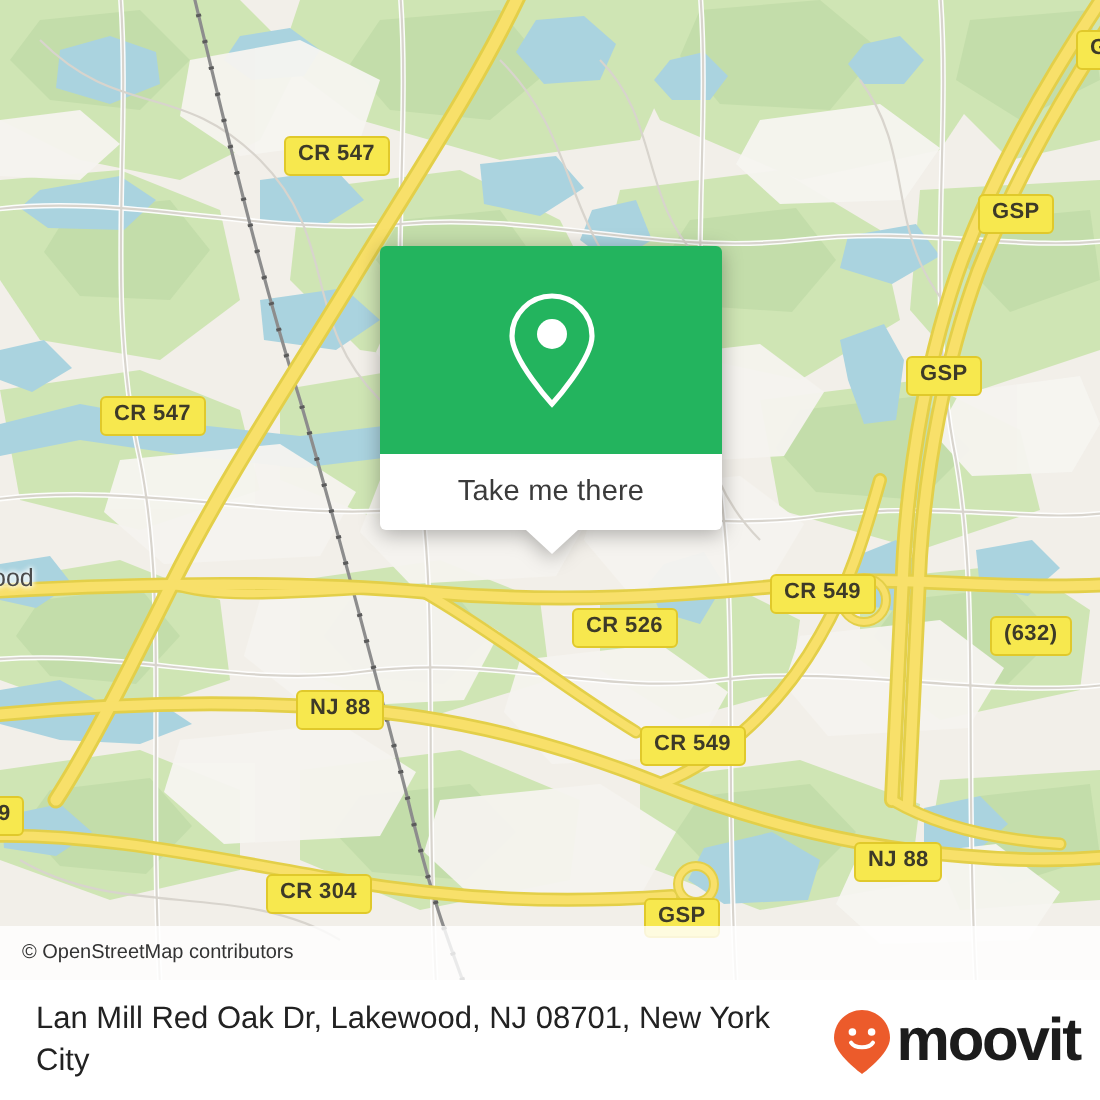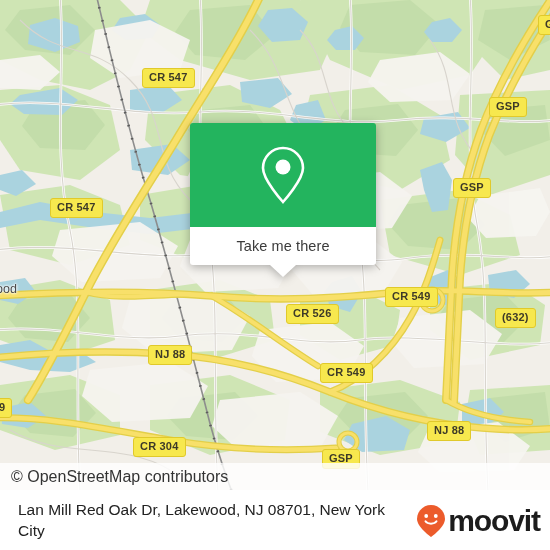--- a/index.html
+++ b/index.html
@@ -49,21 +49,21 @@
     font-size: 12.5px;
     white-space: nowrap;
     text-shadow: 0 0 3px #fff, 0 0 3px #fff, 0 0 2px #fff;
     font-family: "Liberation Sans", sans-serif;
   }
 
   
   .popup {
     position: absolute;
     left: 190px; top: 123px;
-    width: 186px;
+    width: 171px;
     border-radius: 3px;
     overflow: visible;
     filter: drop-shadow(0 2px 5px rgba(0,0,0,0.30));
   }
   .popup-top {
     height: 104px;
     border-radius: 3px 3px 0 0;
     display: flex;
     align-items: center;
     justify-content: center;
@@ -100,21 +100,21 @@
     left: 0;
     top: 463px;
     width: 550px;
     height: 27px;
     background: rgba(255,255,255,0.82);
     display: flex;
     align-items: center;
     padding-left: 11px;
   }
   .attribution-text {
-    font-size: 16px;
+    font-size: 10px;
     color: #333333;
     font-family: "Liberation Sans", sans-serif;
   }
 
   
   .footer {
     position: absolute;
     left: 0; top: 490px;
     width: 550px; height: 60px;
     background: #ffffff;

